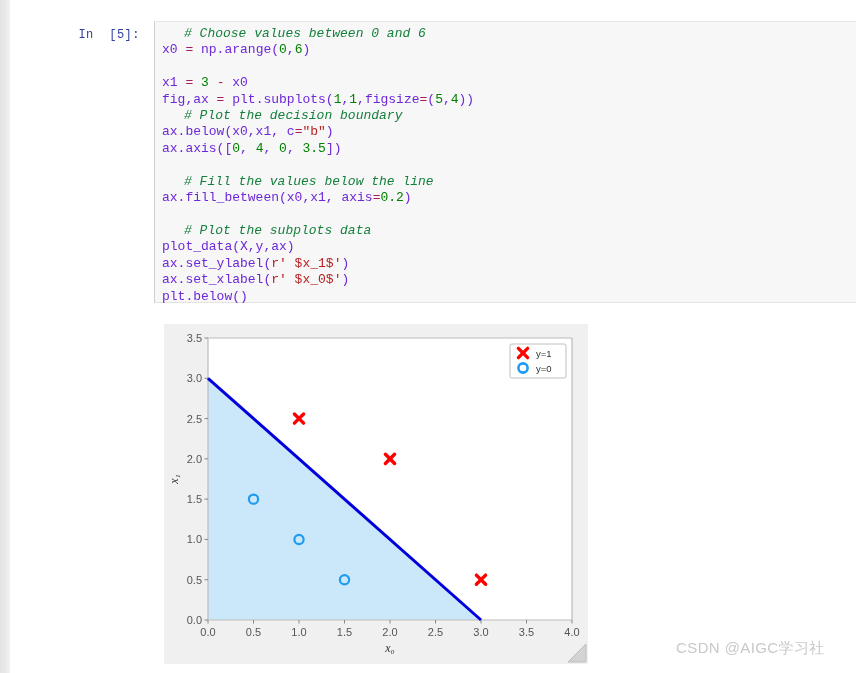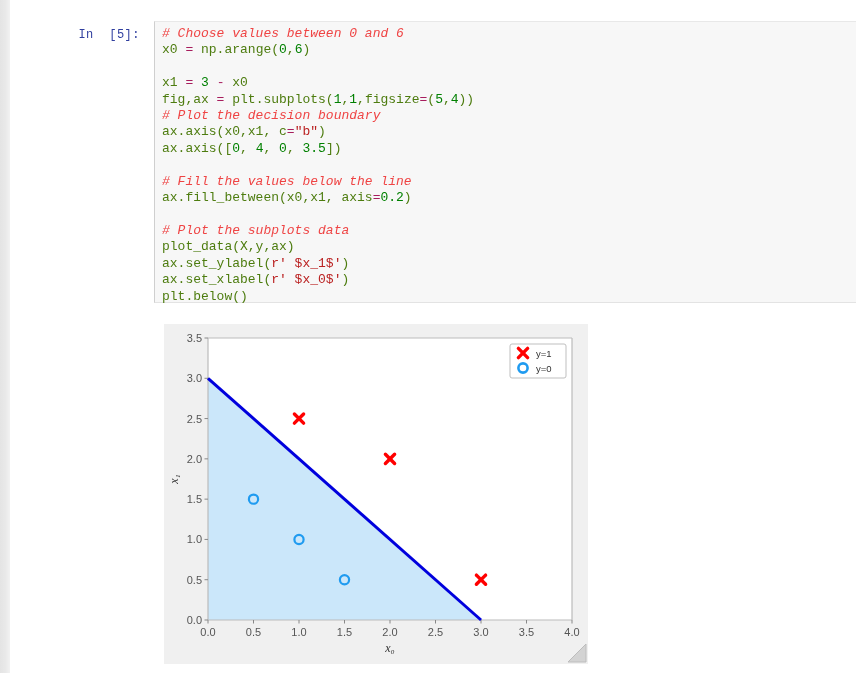--- a/index.html
+++ b/index.html
@@ -61,25 +61,25 @@
   #code-text {
     position: absolute;
     left: 7px; top: 4px;
     margin: 0;
     font-family: "Liberation Mono", monospace;
     font-size: 13px;
     line-height: 16.4px;
     color: #000000;
     white-space: pre;
   }
-  .tok-com { color: #ef4444; font-style: italic; }
+  .tok-com { color: #15803d; font-style: italic; margin-left: 22px; }
   .tok-num { color: #008000; }
   .tok-op  { color: #a71d5d; }
   .tok-str { color: #ba2121; }
-  .tok-plain { color: #4d7c0f; }
+  .tok-plain { color: #6d28d9; }
 
   
   #figure-output {
     position: absolute;
     left: 154px; top: 324px;
     width: 424px;
     height: 340px;
   }
   #figure-canvas {
     position: absolute;
@@ -115,21 +115,21 @@
   <div id="code-cell">
     <div id="cell-prompt">In  [5]:</div>
 
     <div id="code-input-area">
       <pre id="code-text"><span class="tok-com"># Choose values between 0 and 6</span>
 <span class="tok-plain">x0 </span><span class="tok-op">=</span><span class="tok-plain"> np.arange(</span><span class="tok-num">0</span><span class="tok-plain">,</span><span class="tok-num">6</span><span class="tok-plain">)</span>
 <span class="tok-plain"></span>
 <span class="tok-plain">x1 </span><span class="tok-op">=</span><span class="tok-plain"> </span><span class="tok-num">3</span><span class="tok-plain"> </span><span class="tok-op">-</span><span class="tok-plain"> x0</span>
 <span class="tok-plain">fig,ax </span><span class="tok-op">=</span><span class="tok-plain"> plt.subplots(</span><span class="tok-num">1</span><span class="tok-plain">,</span><span class="tok-num">1</span><span class="tok-plain">,figsize</span><span class="tok-op">=</span><span class="tok-plain">(</span><span class="tok-num">5</span><span class="tok-plain">,</span><span class="tok-num">4</span><span class="tok-plain">))</span>
 <span class="tok-com"># Plot the decision boundary</span>
-<span class="tok-plain">ax.axis(x0,x1, c</span><span class="tok-op">=</span><span class="tok-str">"b"</span><span class="tok-plain">)</span>
+<span class="tok-plain">ax.below(x0,x1, c</span><span class="tok-op">=</span><span class="tok-str">"b"</span><span class="tok-plain">)</span>
 <span class="tok-plain">ax.axis([</span><span class="tok-num">0</span><span class="tok-plain">, </span><span class="tok-num">4</span><span class="tok-plain">, </span><span class="tok-num">0</span><span class="tok-plain">, </span><span class="tok-num">3.5</span><span class="tok-plain">])</span>
 <span class="tok-plain"></span>
 <span class="tok-com"># Fill the values below the line</span>
 <span class="tok-plain">ax.fill_between(x0,x1, axis</span><span class="tok-op">=</span><span class="tok-num">0.2</span><span class="tok-plain">)</span>
 <span class="tok-plain"></span>
 <span class="tok-com"># Plot the subplots data</span>
 <span class="tok-plain">plot_data(X,y,ax)</span>
 <span class="tok-plain">ax.set_ylabel(</span><span class="tok-str">r' $x_1$'</span><span class="tok-plain">)</span>
 <span class="tok-plain">ax.set_xlabel(</span><span class="tok-str">r' $x_0$'</span><span class="tok-plain">)</span>
 <span class="tok-plain">plt.below()</span></pre>
@@ -209,14 +209,15 @@
             <text x="372" y="48" font-size="9.5" font-family="&quot;Liberation Sans&quot;, sans-serif" fill="#333333">y=0</text>
           </g>
         </g>
     </svg>
 
     <svg id="resize-handle" viewBox="0 0 22 22">
       <polygon points="2,20 20,20 20,2" fill="#d3d3d3" stroke="#bcbcbc" stroke-width="1"></polygon>
     </svg>
   </div>
 
+  <div id="watermark">CSDN @AIGC学习社</div>
 
 </div>
 
 </body></html>

